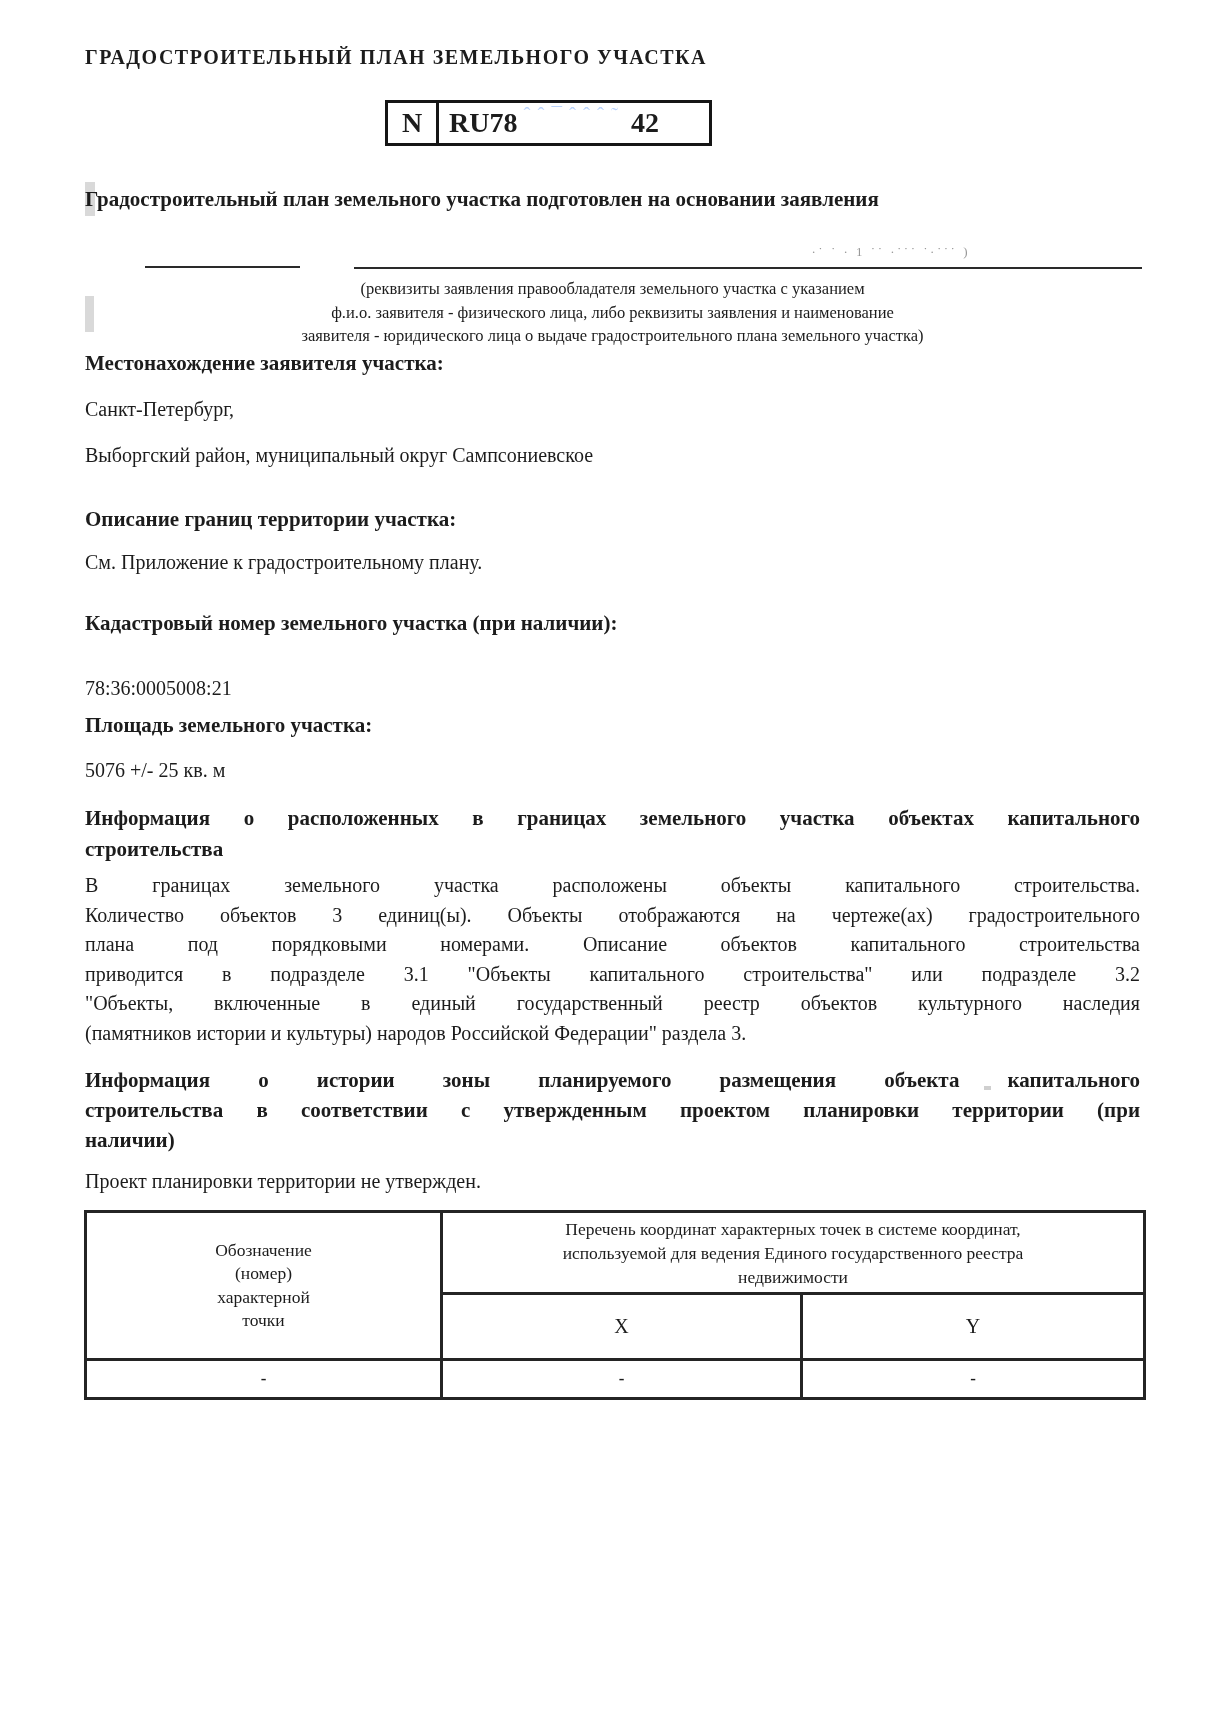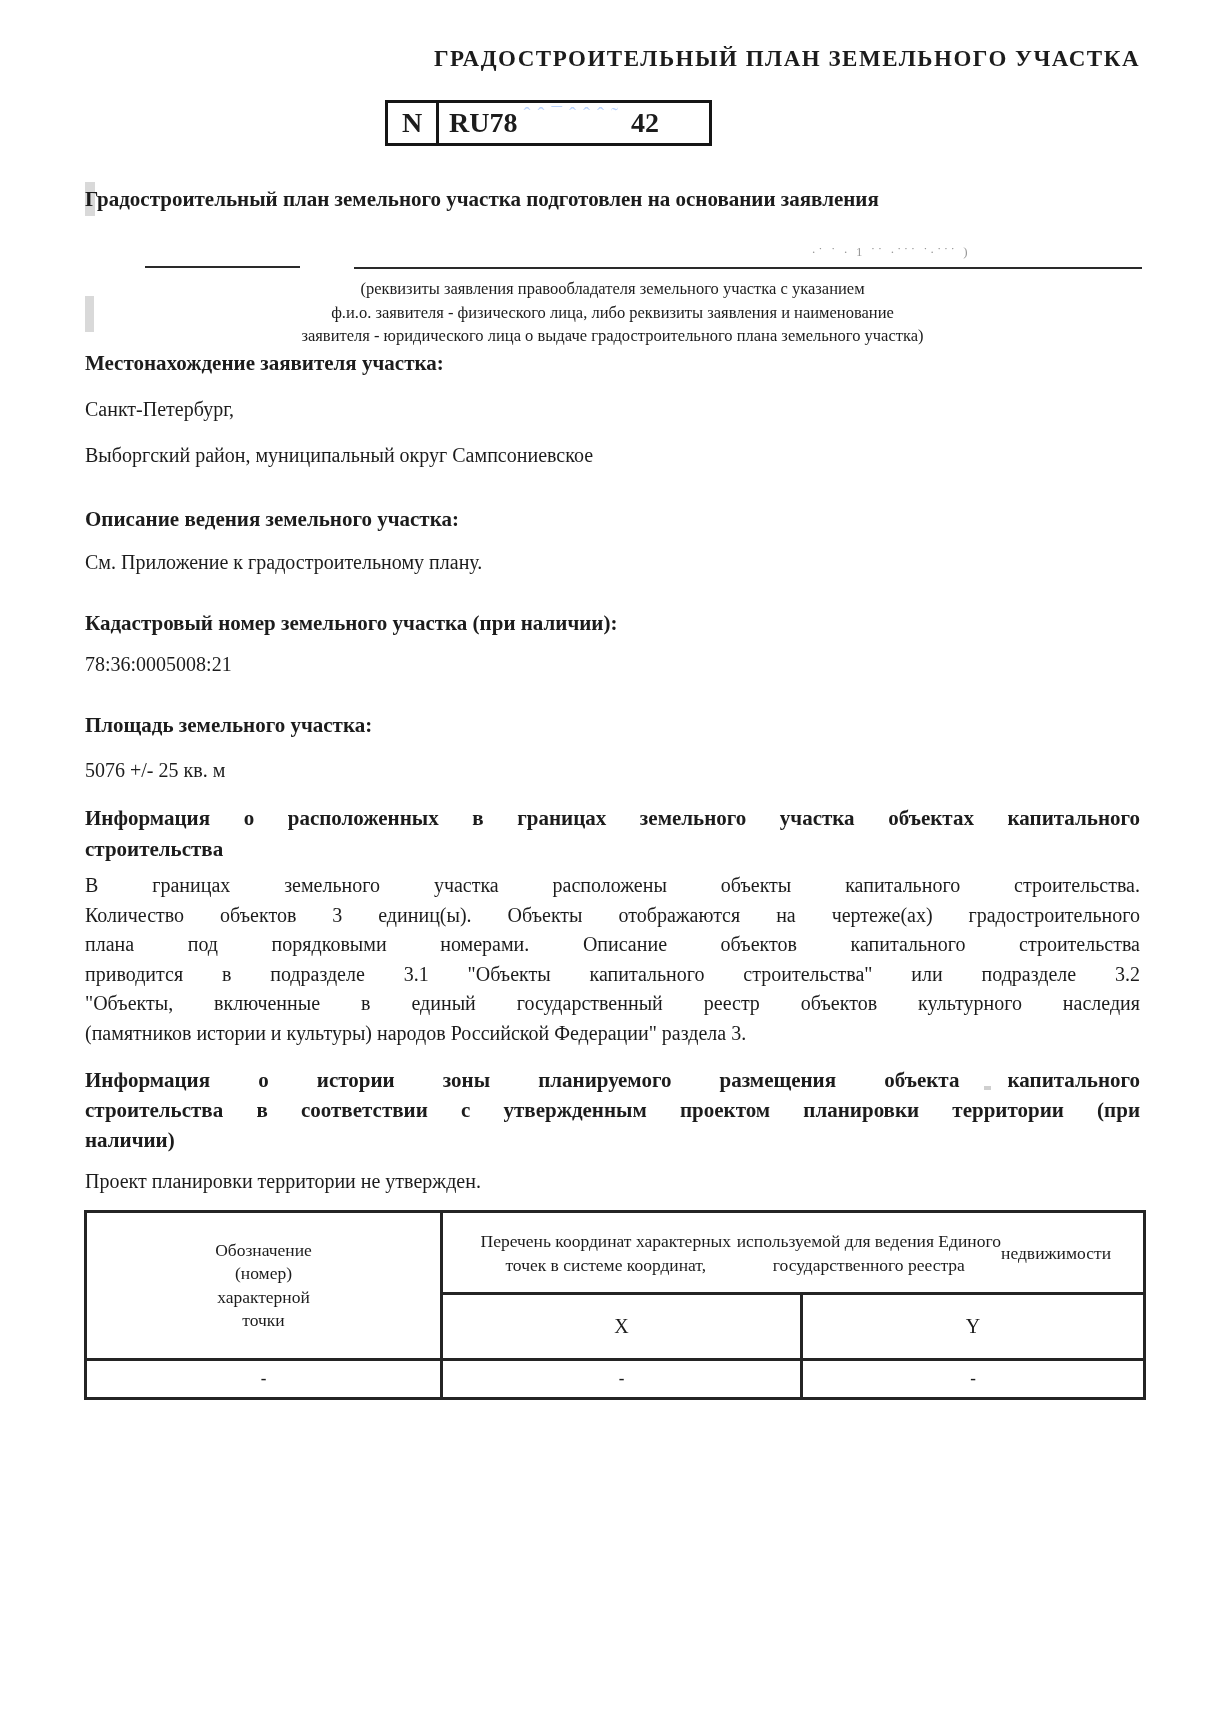--- a/index.html
+++ b/index.html
@@ -3,54 +3,54 @@
 <meta charset="utf-8">
 <style>
   html,body{margin:0;padding:0;background:#e8e8e8;}
   .page{
     position:relative;width:1215px;height:1718px;background:#ffffff;
     font-family:"Liberation Serif","DejaVu Serif",serif;color:#1c1c1c;
     overflow:hidden;margin:0 auto;
   }
   .abs{position:absolute;}
   .content{left:85px;width:1055px;}
-  .title{top:46px;text-align:right;font-weight:bold;font-size:23px;letter-spacing:1.5px;margin:0;}
+  .title{top:46px;text-align:left;font-weight:bold;font-size:20px;letter-spacing:1.5px;margin:0;}
   
   .numbox{left:385px;top:100px;width:327px;height:46px;border:3px solid #151515;box-sizing:border-box;display:flex;}
   .numbox-n{width:48px;border-right:3px solid #151515;display:flex;align-items:center;justify-content:center;font-weight:bold;font-size:28px;}
   .numbox-val{flex:1;display:flex;align-items:center;padding-left:10px;font-weight:bold;font-size:28px;white-space:nowrap;}
   .redacted{opacity:.35;letter-spacing:7px;font-size:21px;position:relative;top:-8px;margin:0 6px;font-weight:normal;color:#3b82f6;}
   .h-bold{font-weight:bold;font-size:21px;line-height:27px;}
   .body-text{font-size:20px;line-height:26px;}
   .basis-heading{top:186px;}
   .sig-frag{top:244px;left:390px;width:580px;text-align:right;font-size:13px;letter-spacing:2.5px;color:#444;opacity:.55;white-space:nowrap;}
   .line{border-top:2.5px solid #2a2a2a;height:0;}
   .line-short{left:145px;top:266px;width:155px;}
   .line-long{left:354px;top:267px;width:788px;}
   .captions{top:277px;text-align:center;font-size:16.5px;line-height:23.5px;}
   .loc-heading{top:350px;}
   .loc-line1{top:396px;}
   .loc-line2{top:442px;}
   .bound-heading{top:506px;}
   .bound-value{top:549px;}
   .cad-heading{top:610px;}
-  .cad-value{top:651px;}
+  .cad-value{top:675px;}
   .area-heading{top:712px;}
   .area-value{top:757px;}
   .cap-heading{top:803px;line-height:31px;}
   .cap-body{top:871px;line-height:29.5px;}
   .plan-heading{top:1065px;line-height:30px;}
   .plan-value{top:1168px;}
   .jline{text-align:justify;text-align-last:justify;}
   
   .coords-table{left:84px;top:1210px;width:1062px;height:190px;border:3px solid #242424;box-sizing:border-box;
     display:grid;grid-template-columns:356px 360px 1fr;grid-template-rows:82px 63px 1fr;}
   .cell{box-sizing:border-box;}
   .c-point{grid-column:1;grid-row:1/3;border-right:3px solid #242424;display:flex;flex-direction:column;align-items:center;justify-content:center;font-size:17.5px;line-height:23.5px;text-align:center;}
-  .c-coords{grid-column:2/4;grid-row:1;border-bottom:3px solid #242424;display:flex;flex-direction:row;align-items:center;justify-content:center;font-size:17.5px;line-height:24px;text-align:center;padding:2px 32px;}
+  .c-coords{grid-column:2/4;grid-row:1;border-bottom:3px solid #242424;display:flex;flex-direction:column;align-items:center;justify-content:center;font-size:17.5px;line-height:24px;text-align:center;padding:2px 32px;}
   .c-x{grid-column:2;grid-row:2;border-right:3px solid #242424;display:flex;align-items:center;justify-content:center;font-size:20px;}
   .c-y{grid-column:3;grid-row:2;display:flex;align-items:center;justify-content:center;font-size:20px;}
   .c-d1{grid-column:1;grid-row:3;border-top:3px solid #242424;border-right:3px solid #242424;}
   .c-d2{grid-column:2;grid-row:3;border-top:3px solid #242424;border-right:3px solid #242424;}
   .c-d3{grid-column:3;grid-row:3;border-top:3px solid #242424;}
   .c-dash{display:flex;align-items:center;justify-content:center;font-size:17px;font-weight:bold;}
   .page-footer{top:1636px;text-align:right;padding-right:18px;box-sizing:border-box;font-weight:bold;font-style:italic;font-size:19px;}
   
   .artifact{background:#d9d9d9;}
   .a1{left:85px;top:182px;width:10px;height:34px;}
@@ -86,21 +86,21 @@
   <div class="abs content captions">
     <div>(реквизиты заявления правообладателя земельного участка с указанием</div>
     <div>ф.и.о. заявителя - физического лица, либо реквизиты заявления и наименование</div>
     <div>заявителя - юридического лица о выдаче градостроительного плана земельного участка)</div>
   </div>
 
   <div class="abs content h-bold loc-heading">Местонахождение заявителя участка:</div>
   <div class="abs content body-text loc-line1">Санкт-Петербург,</div>
   <div class="abs content body-text loc-line2">Выборгский район, муниципальный округ Сампсониевское</div>
 
-  <div class="abs content h-bold bound-heading">Описание ведения земельного участка:</div>
+  <div class="abs content h-bold bound-heading">Описание границ территории участка:</div>
   <div class="abs content body-text bound-value">См. Приложение к градостроительному плану.</div>
 
   <div class="abs content h-bold cad-heading">Кадастровый номер земельного участка (при наличии):</div>
   <div class="abs content body-text cad-value">78:36:0005008:21</div>
 
   <div class="abs content h-bold area-heading">Площадь земельного участка:</div>
   <div class="abs content body-text area-value">5076 +/- 25 кв. м</div>
 
   <div class="abs content h-bold cap-heading">
     <div class="jline">Информация о расположенных в границах земельного участка объектах капитального</div>

